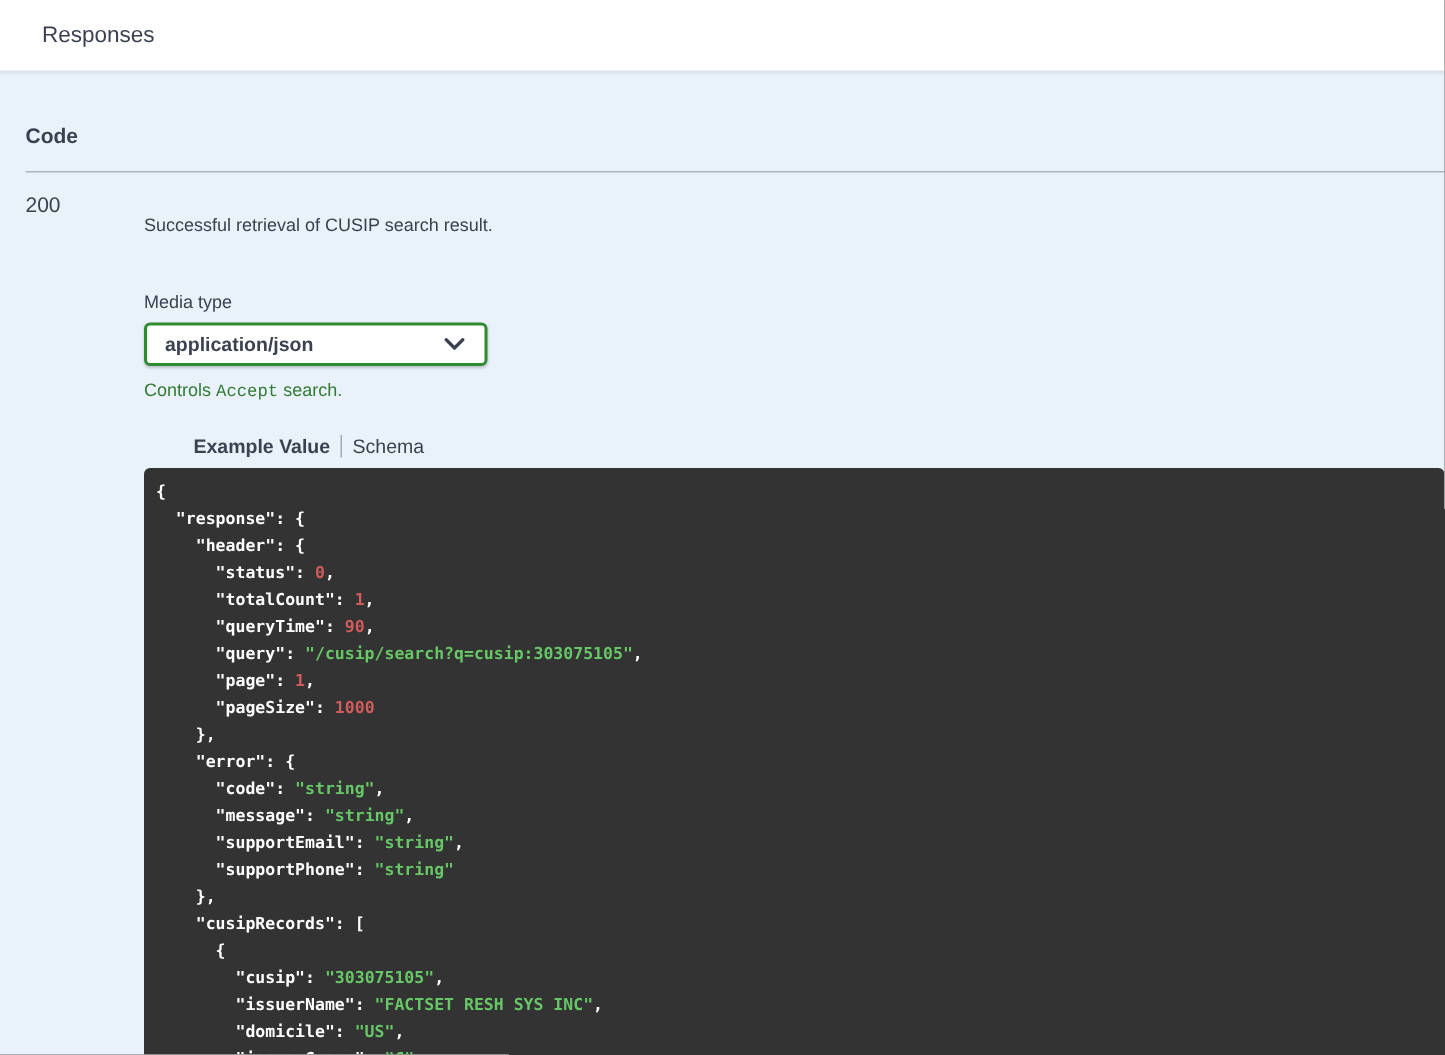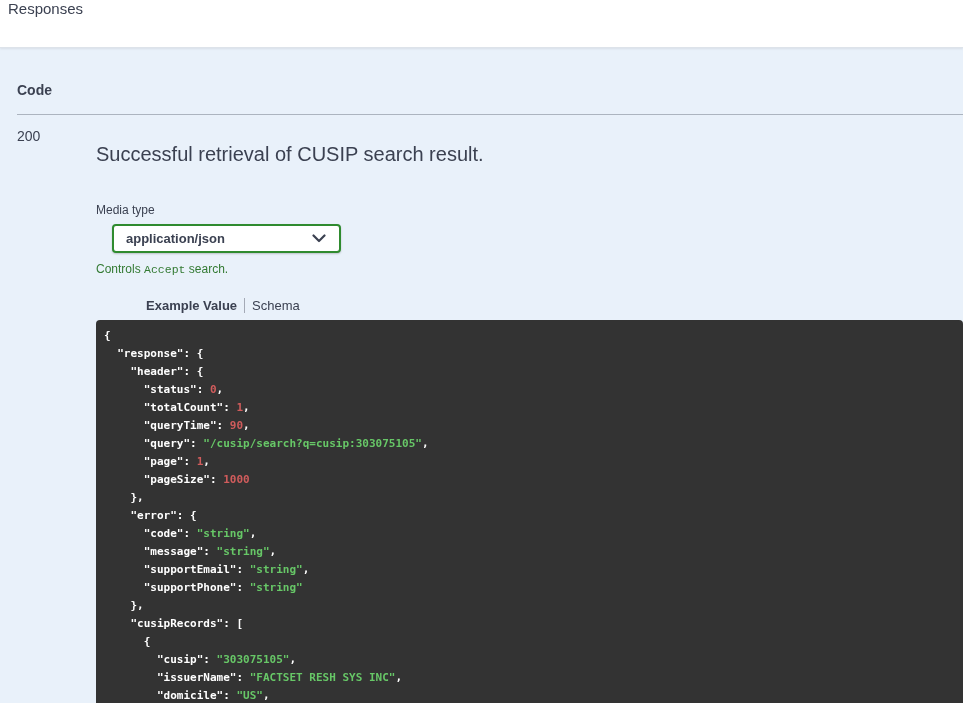--- a/index.html
+++ b/index.html
@@ -6,21 +6,22 @@
   html, body { width: 963px; height: 703px; overflow: hidden; }
   body {
     font-family: "Liberation Sans", sans-serif;
     background: #ffffff;
     color: var(--header-text, #3b4151);
   }
   .section-header {
     height: 48px;
     background: #ffffff;
     display: flex;
-    padding-left: 8px;
+    align-items: center;
+    padding-left: 28px;
     border-bottom: 1px solid #dde3ea;
     box-shadow: 0 1px 2px rgba(0,0,0,.08);
     position: relative;
     z-index: 2;
   }
   .section-header h4 {
     font-size: 15px;
     font-weight: 500;
     color: var(--header-text, #3b4151);
   }
@@ -58,21 +59,21 @@
   .response-row {
     display: flex;
     padding-top: 13px;
   }
   .status {
     font-size: 14px;
     color: var(--header-text, #3b4151);
   }
   .desc-text {
     margin-top: 15px;
-    font-size: 20px;
+    font-size: 12px;
     color: var(--header-text, #3b4151);
   }
   .media-label {
     margin-top: 37px;
     font-size: 12px;
     font-weight: 400;
     color: var(--header-text, #3b4151);
   }
   .select {
     margin-top: 7px;
@@ -80,41 +81,40 @@
     height: 29px;
     background: #ffffff;
     border: 2px solid var(--select-border, #2f8b2f);
     border-radius: 4px;
     box-shadow: 0 1px 2px rgba(0,0,0,.2);
     display: flex;
     align-items: center;
     justify-content: space-between;
     padding: 0 13px 0 12px;
     cursor: pointer;
-    margin-left: 16px;
   }
   .select .value {
     font-size: 13px;
     font-weight: 700;
     color: var(--header-text, #3b4151);
   }
   .select svg { flex-shrink: 0; }
   .accept-note {
     margin-top: 9px;
     font-size: 12px;
     color: var(--accept-note, #337a33);
   }
   .accept-note code {
     font-family: Liberation Mono, monospace;
     font-size: 11.5px;
     color: var(--accept-note, #337a33);
   }
   .tabs {
     margin-top: 21px;
-    margin-left: 50px;
+    margin-left: 33px;
     display: flex;
     align-items: center;
     height: 16px;
   }
   .tab {
     font-size: 13px;
     color: var(--header-text, #3b4151);
     cursor: pointer;
   }
   .tab.active { font-weight: 700; }

